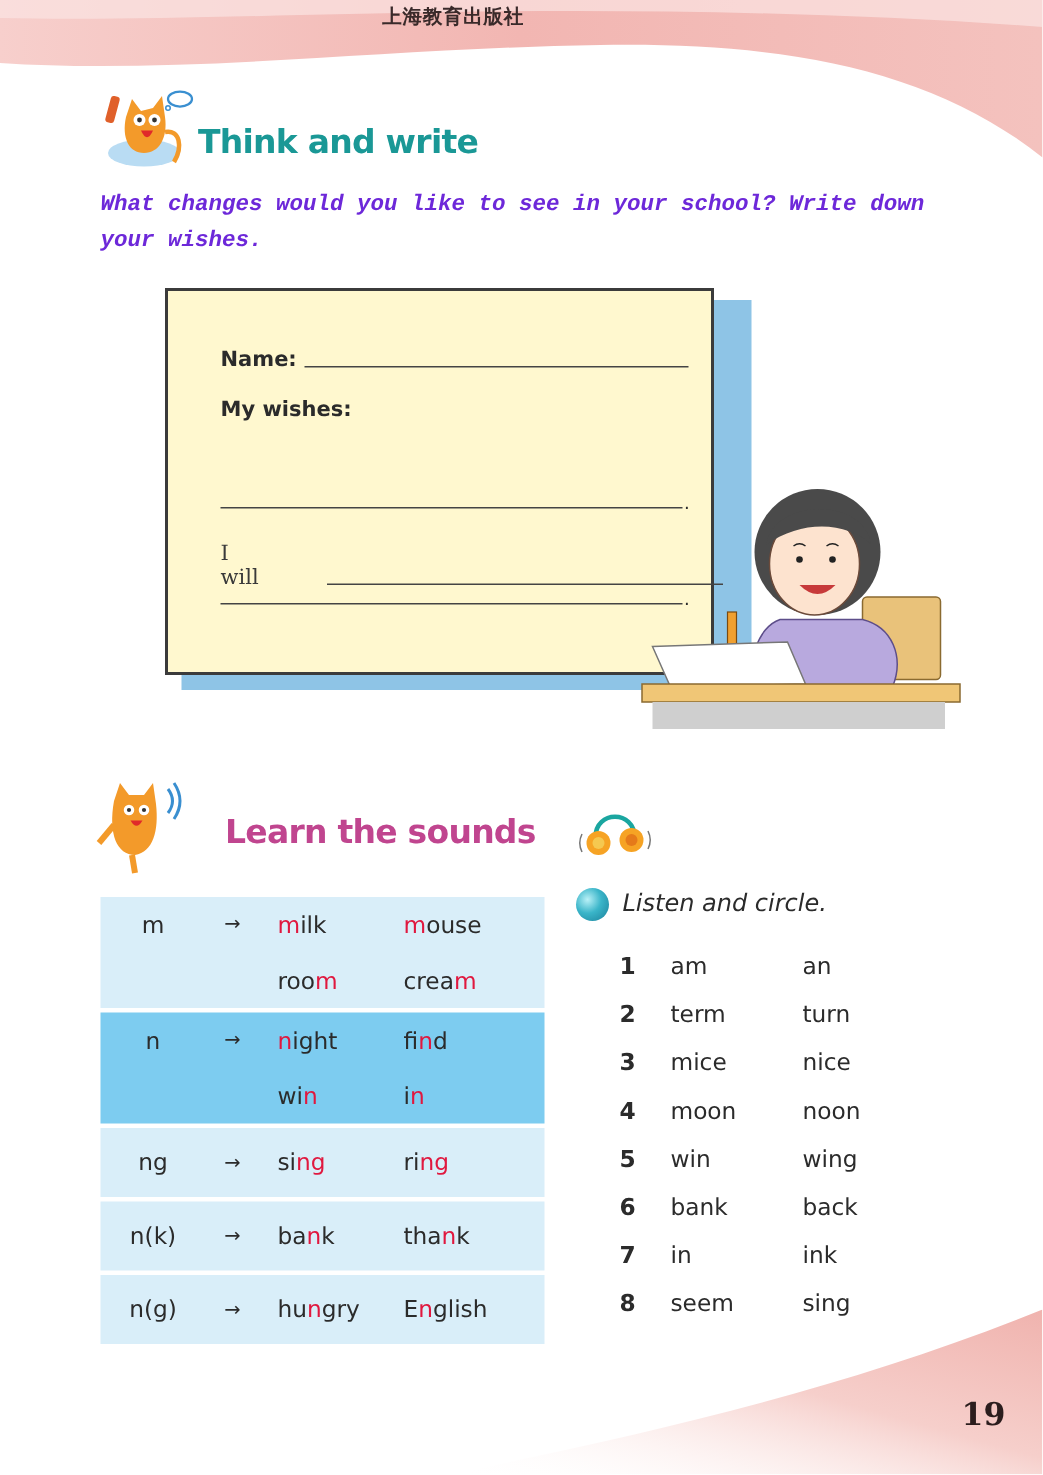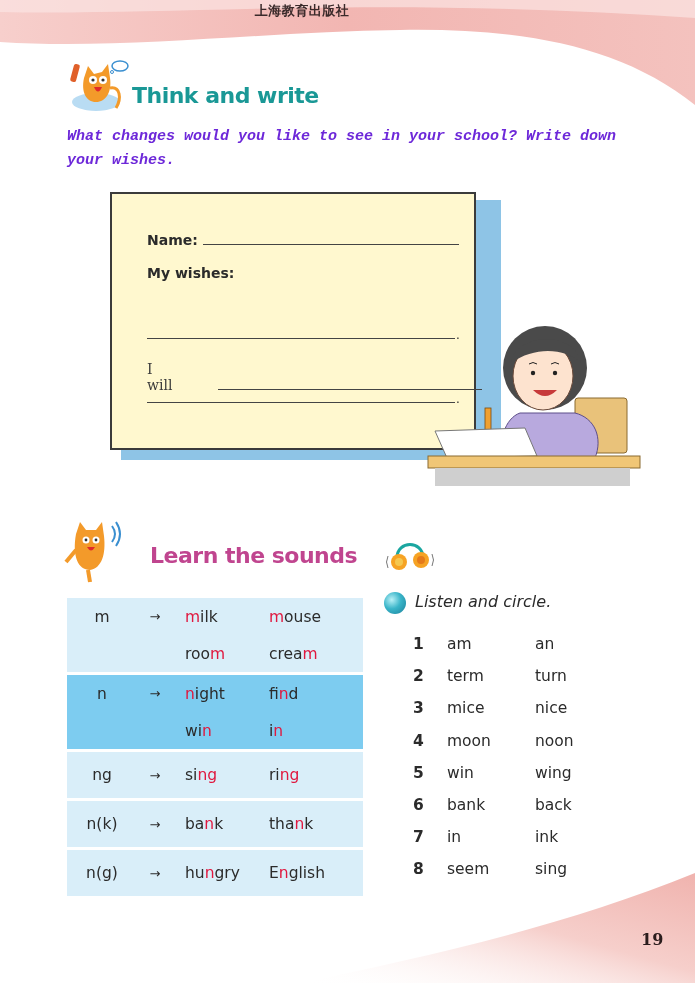--- a/index.html
+++ b/index.html
@@ -11,21 +11,21 @@
     }
     .top-band svg { position: absolute; left: 0; top: 0; }
     .publisher {
       position: absolute; left: 0; top: 2px; width: 604px; text-align: center;
       font-family: "DejaVu Serif", serif; font-size: 13px; font-weight: bold; color: #3a2a2a;
       letter-spacing: 0.5px;
     }
     .bottom-band { position: absolute; right: 0; bottom: 0; width: 695px; height: 110px; }
     .page-number {
       position: absolute; left: 641px; top: 930px; font-family: "DejaVu Serif", serif;
-      font-size: 16px; font-weight: bold; color: #2b1d1d;
+      font-size: 21px; font-weight: bold; color: #2b1d1d;
     }
 
     .section-header { position: absolute; display: flex; align-items: flex-end; }
     .sh-think { left: 66px; top: 58px; }
     .sh-learn { left: 64px; top: 520px; gap: 22px; }
     .mascot { display: block; }
     .title-think {
       font-family: "DejaVu Sans", sans-serif; font-size: 22px; font-weight: bold;
       color: #1a9896; margin-left: 2px; margin-bottom: 8px; letter-spacing: -0.5px;
     }

